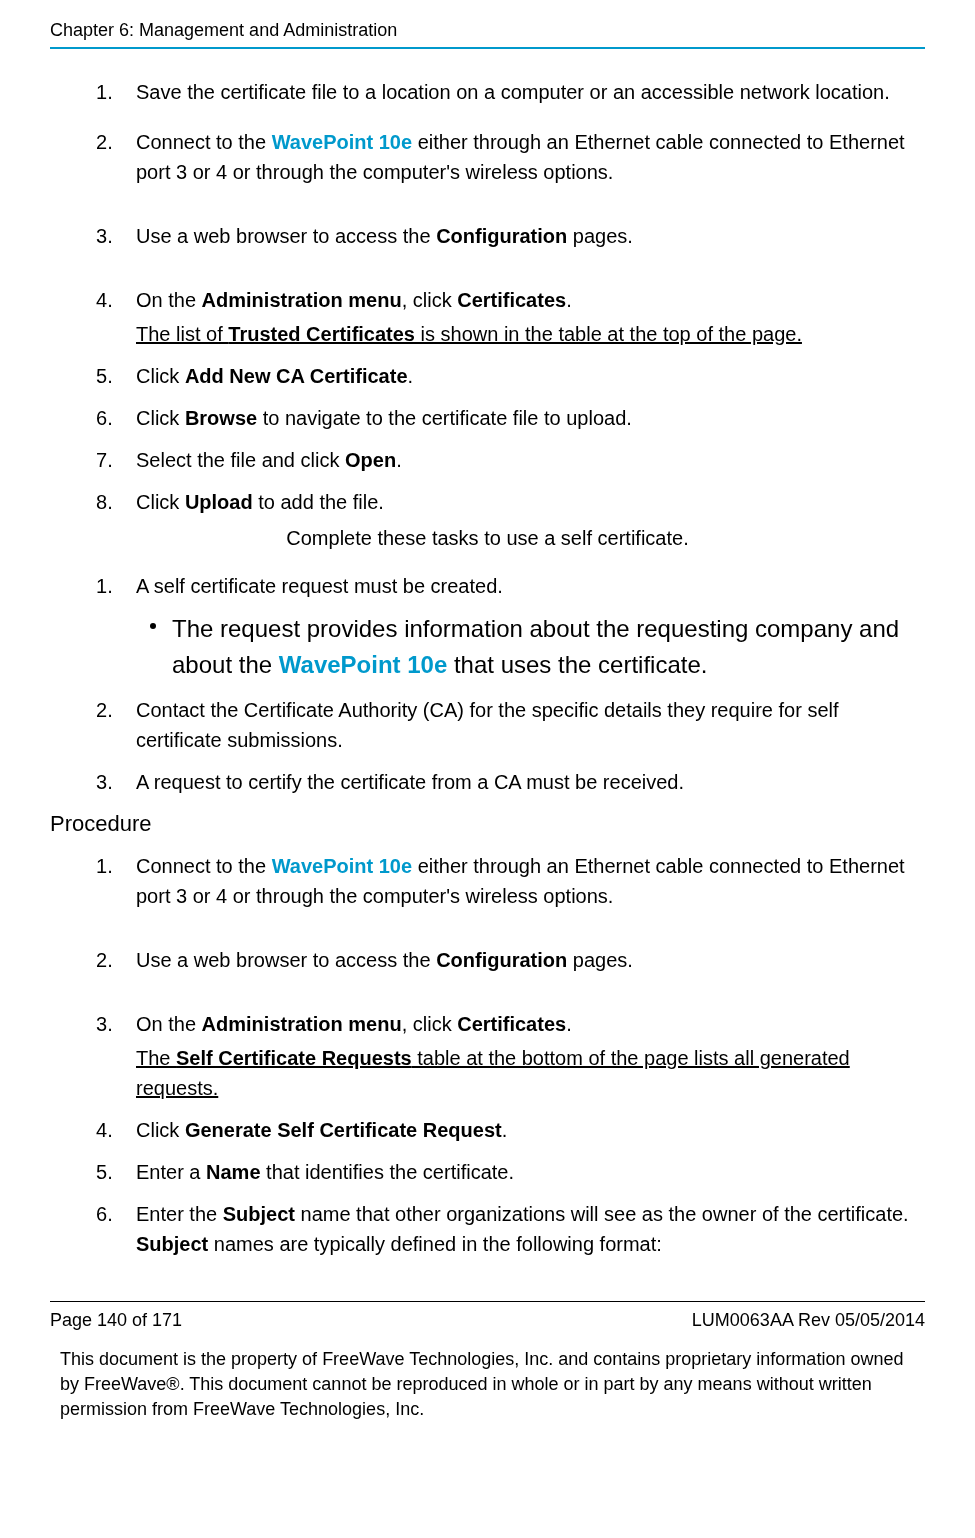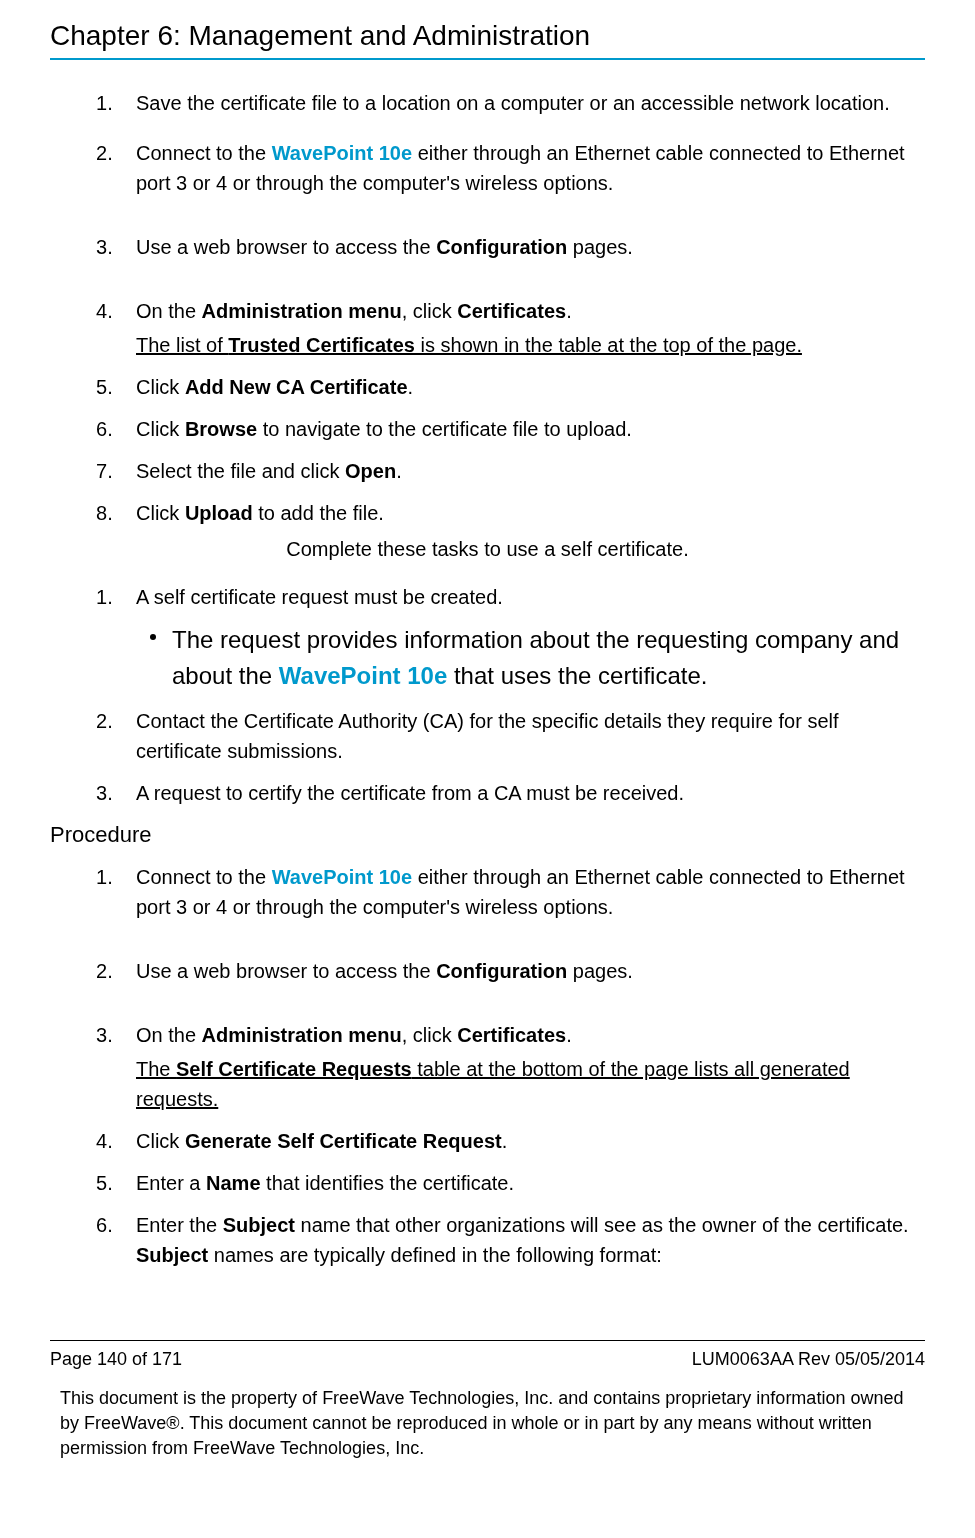--- a/index.html
+++ b/index.html
@@ -8,21 +8,21 @@
     font-family: Arial, Helvetica, sans-serif;
     color: #000;
     background: #fff;
   }
   .page {
     width: 975px;
     padding: 20px 50px 20px 50px;
     position: relative;
   }
   .header {
-    font-size: 28px;
+    font-size: 18px;
     color: #000;
     padding-bottom: 6px;
     border-bottom: 2px solid #0099cc;
     margin-bottom: 28px;
   }
   .content {
     padding-left: 46px;
     padding-right: 0;
   }
   ol.main-list {
@@ -83,21 +83,21 @@
     text-align: center;
   }
   h3.section-h3 {
     font-size: 22px;
     font-weight: normal;
     margin-left: -46px;
     margin-top: 14px;
     margin-bottom: 14px;
   }
   .footer {
-    margin-top: 70px;
+    margin-top: 42px;
     border-top: 1px solid #000;
     padding-top: 8px;
   }
   .footer-row {
     display: flex;
     justify-content: space-between;
     font-size: 18px;
     margin-bottom: 16px;
   }
   .footer-legal {

